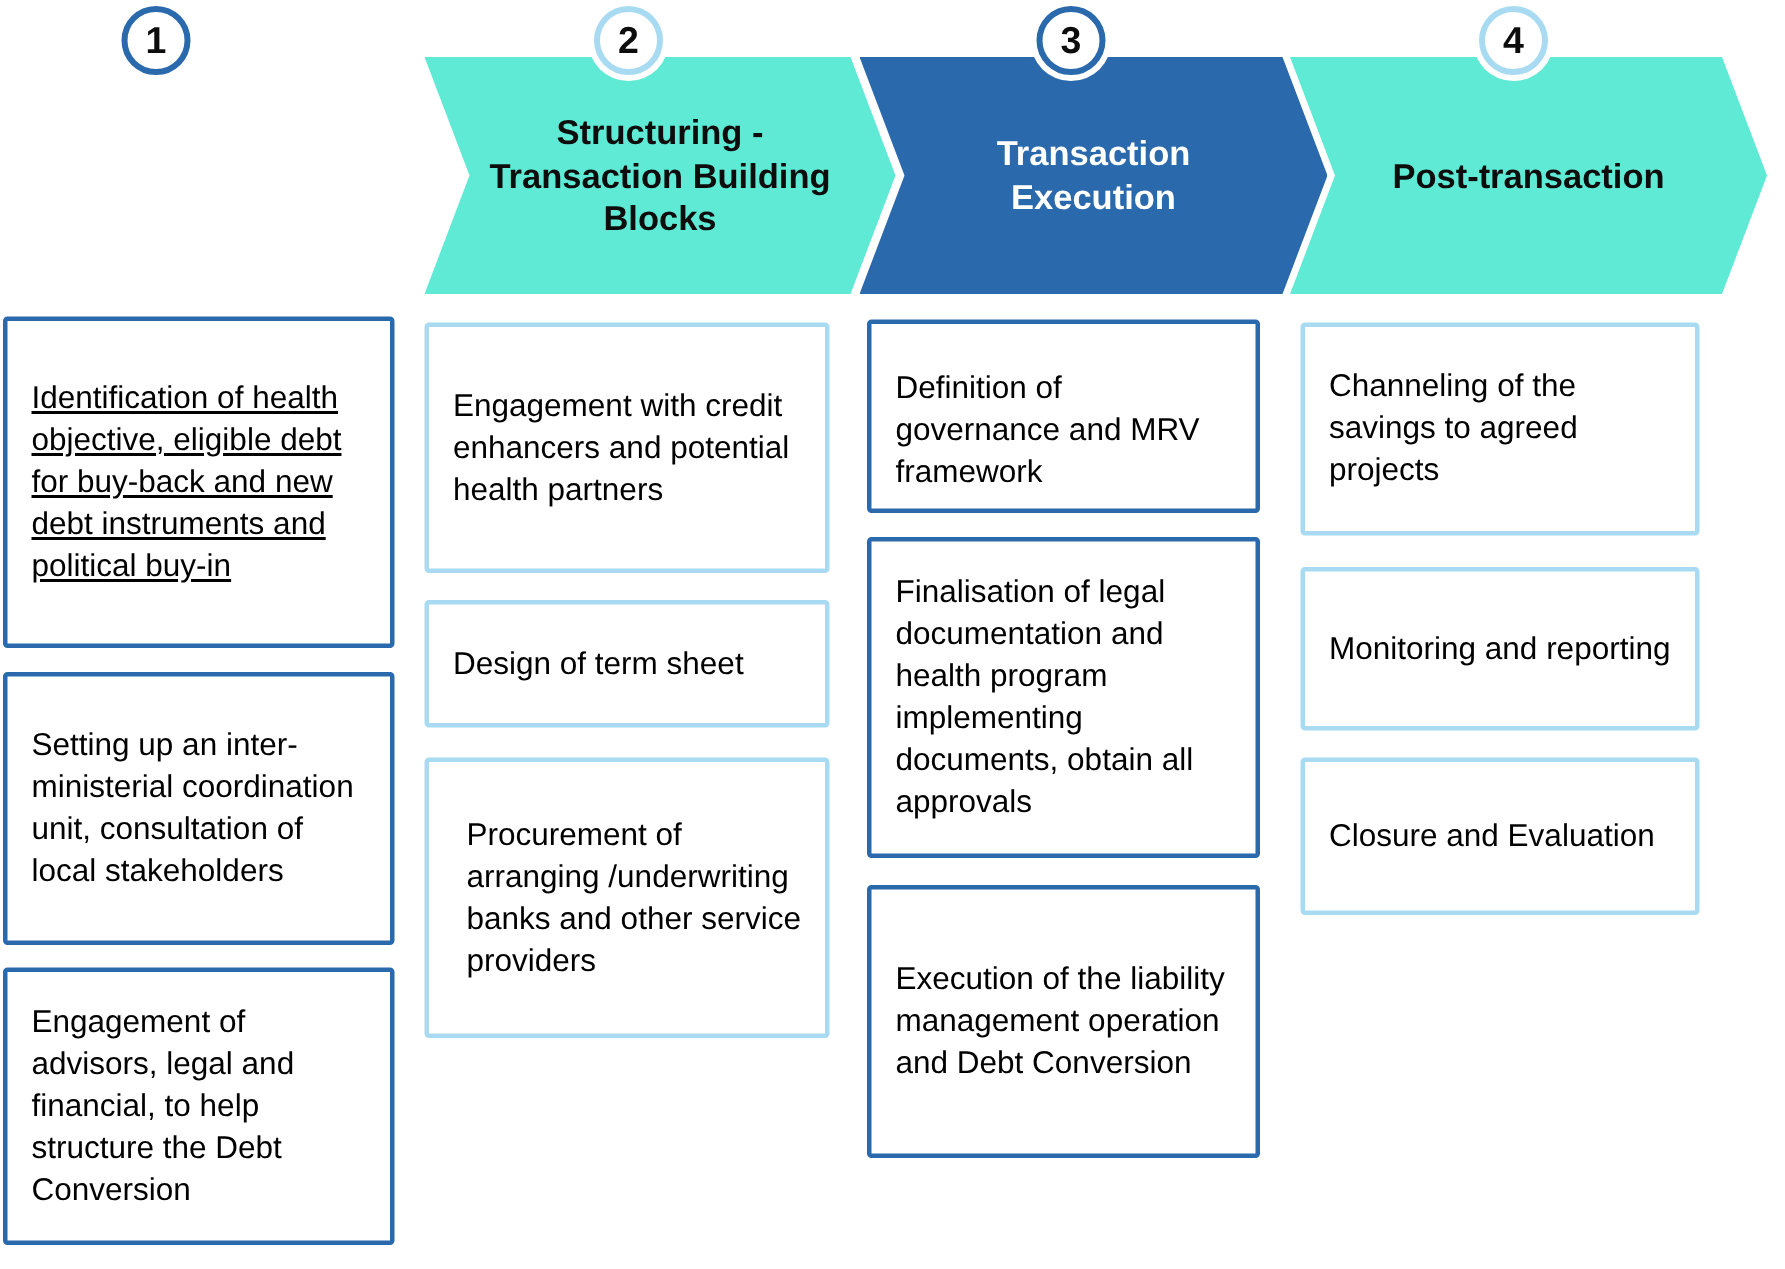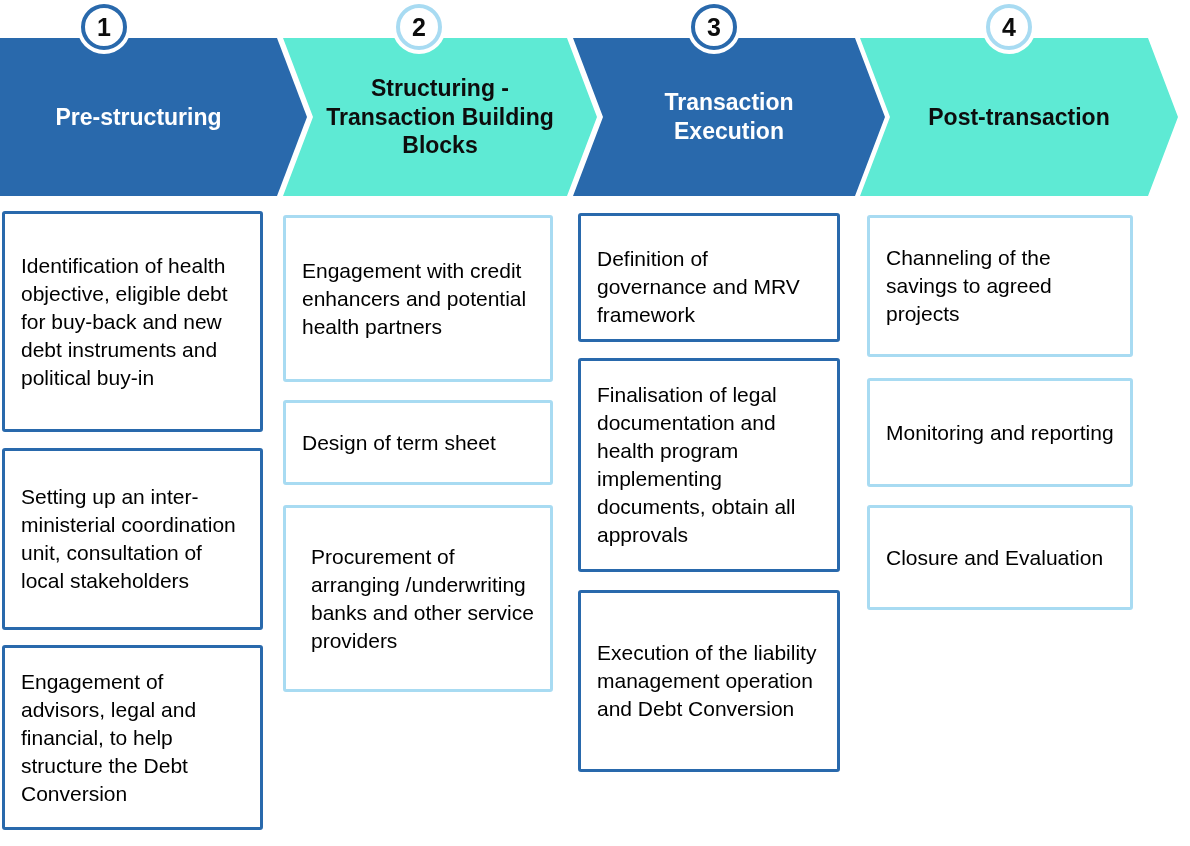--- a/index.html
+++ b/index.html
@@ -80,21 +80,21 @@
     display: flex;
     align-items: center;
     padding: 10px 16px;
     font-size: 21px;
     line-height: 28px;
     color: #000000;
   }
   .box-dark  { border-color: #2969AC; }
   .box-light { border-color: #A8DBF2; }
 
-  .p1b1 { left: 2px;   top: 211px; width: 261px; min-height: 221px; }
+  .p1b1 { left: 2px;   top: 211px; width: 261px; min-height: 221px; text-decoration: underline; }
   .p1b2 { left: 2px;   top: 448px; width: 261px; min-height: 182px; }
   .p1b3 { left: 2px;   top: 645px; width: 261px; min-height: 185px; }
 
   .p2b1 { left: 283px; top: 215px; width: 270px; min-height: 167px; }
   .p2b2 { left: 283px; top: 400px; width: 270px; min-height: 85px;  }
   .p2b3 { left: 283px; top: 505px; width: 270px; min-height: 187px; padding-left: 25px; }
 
   .p3b1 { left: 578px; top: 213px; width: 262px; min-height: 129px; align-items: flex-end; }
   .p3b2 { left: 578px; top: 358px; width: 262px; min-height: 214px; }
   .p3b3 { left: 578px; top: 590px; width: 262px; min-height: 182px; }
@@ -114,23 +114,20 @@
   <div id="badge2" class="badge badge-light">
     <span>2</span>
   </div>
   <div id="badge3" class="badge badge-dark">
     <span>3</span>
   </div>
   <div id="badge4" class="badge badge-light">
     <span>4</span>
   </div>
 
-  <div id="arrow1" class="arrow arrow-first theme-dark">
-    <div class="phase-title">Pre-structuring</div>
-  </div>
   <div id="arrow2" class="arrow arrow-notched theme-light">
     <div class="phase-title">Structuring - Transaction Building Blocks</div>
   </div>
   <div id="arrow3" class="arrow arrow-notched theme-dark">
     <div class="phase-title">Transaction Execution</div>
   </div>
   <div id="arrow4" class="arrow arrow-notched theme-light">
     <div class="phase-title">Post-transaction</div>
   </div>
 

